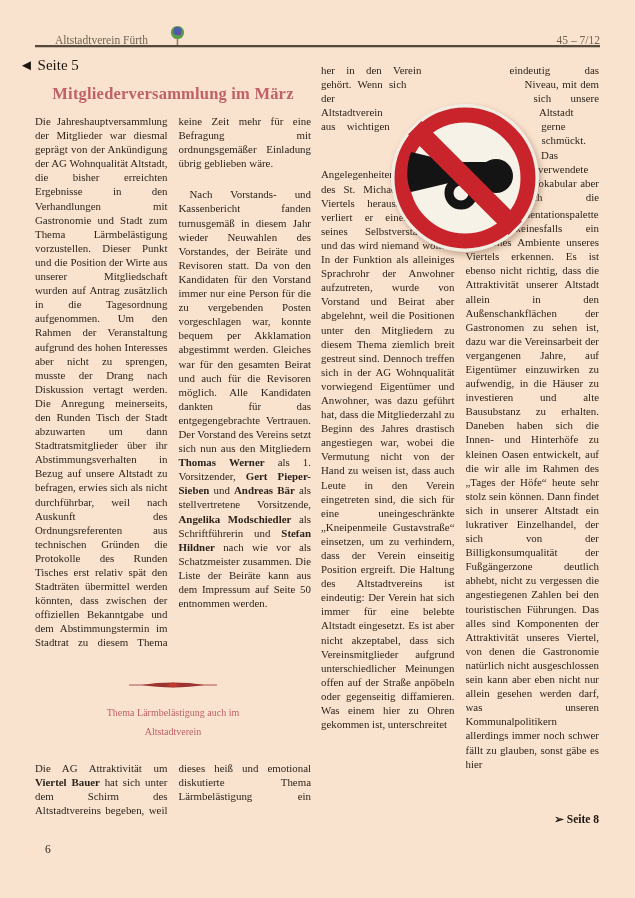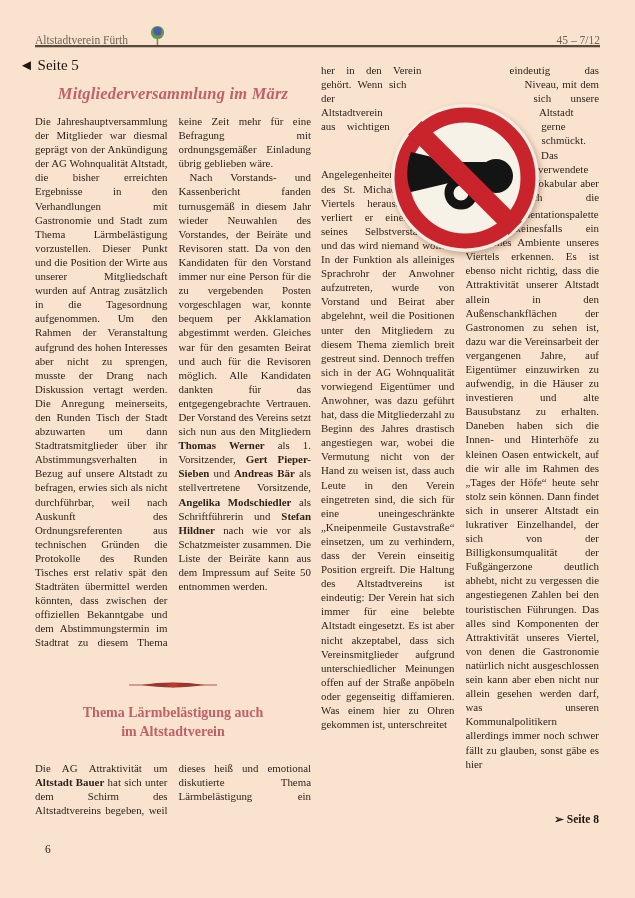--- a/index.html
+++ b/index.html
@@ -25,57 +25,57 @@
     color:var(--body-text);
     overflow:hidden;
     margin:0 auto;
   }
   
   .header{
     position:absolute;left:35px;top:25px;width:565px;
     display:flex;justify-content:space-between;align-items:flex-end;
     font-size:11.5px;color:var(--header-text);
   }
-  .brand-wrap{display:flex;align-items:flex-end;gap:22px;}
+  .brand-wrap{display:flex;align-items:flex-end;gap:22px;margin-left:20px;}
   .logo{width:15px;height:24px;display:inline-block;margin-bottom:-3px;}
   .rule{position:absolute;left:35px;top:45px;width:565px;height:2px;background:var(--rule);}
   .rule::after{content:"";position:absolute;left:0;top:2px;width:100%;height:1px;background:#cdb9a1;}
 
   .back-link{
     position:absolute;left:19px;top:57px;
     font-weight:normal;font-size:15px;color:var(--link-text);
     text-decoration:none;cursor:pointer;
   }
   .forward-link{
     position:absolute;left:470px;top:812px;width:129px;text-align:right;
     font-weight:bold;font-size:11.5px;color:var(--link-text);
     text-decoration:none;cursor:pointer;
   }
 
   
   .left-region{position:absolute;left:35px;top:84px;width:276px;}
   h1.article-title{
     margin:0 0 10px 0;
     font-size:16.5px;line-height:20px;font-weight:bold;
-    color:var(--headline);text-align:center;letter-spacing:.2px;font-style:italic;
+    color:var(--headline);text-align:center;letter-spacing:.2px;
   }
   .block-a{
     height:536px;overflow:hidden;
     column-count:2;column-gap:11px;column-fill:auto;
   }
   .page p{
     margin:0;text-align:justify;
     font-size:10.9px;line-height:14.1px;
     hyphens:auto;-webkit-hyphens:auto;
   }
-  p.indent{text-indent:11px;}
+  p.indent{text-indent:11px;margin-top:17px;}
   .ornament-wrap{margin:26px 0 0 0;text-align:center;height:10px;}
   h2.article-title2{
     margin:18px auto 0 auto;max-width:185px;
-    font-size:14px;line-height:18.5px;font-weight:bold;
+    font-size:10px;line-height:18.5px;font-weight:normal;
     color:var(--headline);text-align:center;
   }
   .block-b{margin-top:20px;column-count:2;column-gap:11px;height:58px;overflow:hidden;}
 
   
   .right-region{position:absolute;left:321px;top:63px;width:278px;}
   .right-cols{display:flex;gap:11px;}
   .rcol{width:133.5px;}
   .rcol-3{height:738px;overflow:hidden;}
   .rcol-4{height:734px;overflow:hidden;}
@@ -124,21 +124,21 @@
     </div>
     <div class="ornament-wrap">
       <svg width="88" height="10" viewBox="0 0 96 10">
         <line x1="0" y1="5" x2="96" y2="5" stroke="var(--ornament)" stroke-width="0.9"></line>
         <path d="M14,5 C34,1.4 62,1.4 82,5 C62,8.6 34,8.6 14,5 Z" fill="var(--ornament)"></path>
         <path d="M41,5 L48,2.2 L55,5 L48,7.8 Z" fill="var(--ornament-bright)"></path>
       </svg>
     </div>
     <h2 class="article-title2">Thema Lärmbelästigung auch im Altstadtverein</h2>
     <div class="block-b">
-      <p><span>Die AG Attraktivität um </span><b>Altstadt Bauer</b><span> hat sich unter dem Schirm des Altstadtvereins begeben, weil dieses heiß und emotional diskutierte Thema Lärmbelästigung ein Altstadtthema ist und auch hier-</span></p>
+      <p><span>Die AG Attraktivität um </span><b>Viertel Bauer</b><span> hat sich unter dem Schirm des Altstadtvereins begeben, weil dieses heiß und emotional diskutierte Thema Lärmbelästigung ein Altstadtthema ist und auch hier-</span></p>
     </div>
   </section>
 
   <section class="right-region">
     <div class="right-cols">
       <div class="rcol rcol-3">
         <p><span class="cutout-right"></span><span>her in den Verein gehört. Wenn sich der Altstadtverein aus wichtigen Angelegenheiten des St. Michael-Viertels heraushält, verliert er einen Teil seines Selbstverständnisses und das wird niemand wollen. In der Funktion als alleiniges Sprachrohr der Anwohner aufzutreten, wurde von Vorstand und Beirat aber abgelehnt, weil die Positionen unter den Mitgliedern zu diesem Thema ziemlich breit gestreut sind. Dennoch treffen sich in der AG Wohnqualität vorwiegend Eigentümer und Anwohner, was dazu geführt hat, dass die Mitgliederzahl zu Beginn des Jahres drastisch angestiegen war, wobei die Vermutung nicht von der Hand zu weisen ist, dass auch Leute in den Verein eingetreten sind, die sich für eine uneingeschränkte „Kneipenmeile Gustavstraße“ einsetzen, um zu verhindern, dass der Verein einseitig Position ergreift. Die Haltung des Altstadtvereins ist eindeutig: Der Verein hat sich immer für eine belebte Altstadt eingesetzt. Es ist aber nicht akzeptabel, dass sich Vereinsmitglieder aufgrund unterschiedlicher Meinungen offen auf der Straße anpöbeln oder gegenseitig diffamieren. Was einem hier zu Ohren gekommen ist, unterschreitet</span></p>
       </div>
       <div class="rcol rcol-4">
         <p><span class="cutout-left"></span><span>eindeutig das Niveau, mit dem sich unsere Altstadt gerne schmückt. Das verwendete Vokabular aber auch die Argumentationspalette ließen keinesfalls ein gehobenes Ambiente unseres Viertels erkennen. Es ist ebenso nicht richtig, dass die Attraktivität unserer Altstadt allein in den Außenschankflächen der Gastronomen zu sehen ist, dazu war die Vereinsarbeit der vergangenen Jahre, auf Eigentümer einzuwirken zu aufwendig, in die Häuser zu investieren und alte Bausubstanz zu erhalten. Daneben haben sich die Innen- und Hinterhöfe zu kleinen Oasen entwickelt, auf die wir alle im Rahmen des „Tages der Höfe“ heute sehr stolz sein können. Dann findet sich in unserer Altstadt ein lukrativer Einzelhandel, der sich von der Billigkonsumqualität der Fußgängerzone deutlich abhebt, nicht zu vergessen die angestiegenen Zahlen bei den touristischen Führungen. Das alles sind Komponenten der Attraktivität unseres Viertel, von denen die Gastronomie natürlich nicht ausgeschlossen sein kann aber eben nicht nur allein gesehen werden darf, was unseren Kommunalpolitikern allerdings immer noch schwer fällt zu glauben, sonst gäbe es hier</span></p>

